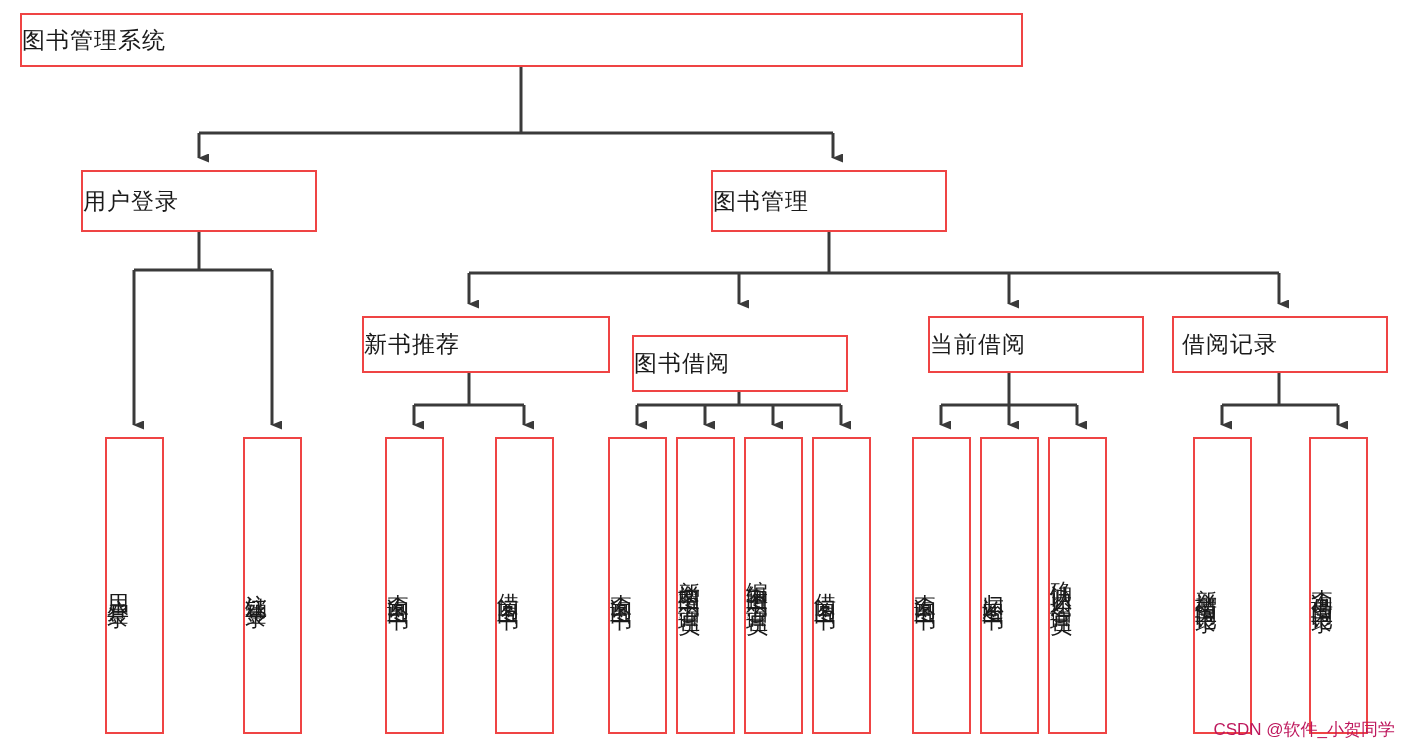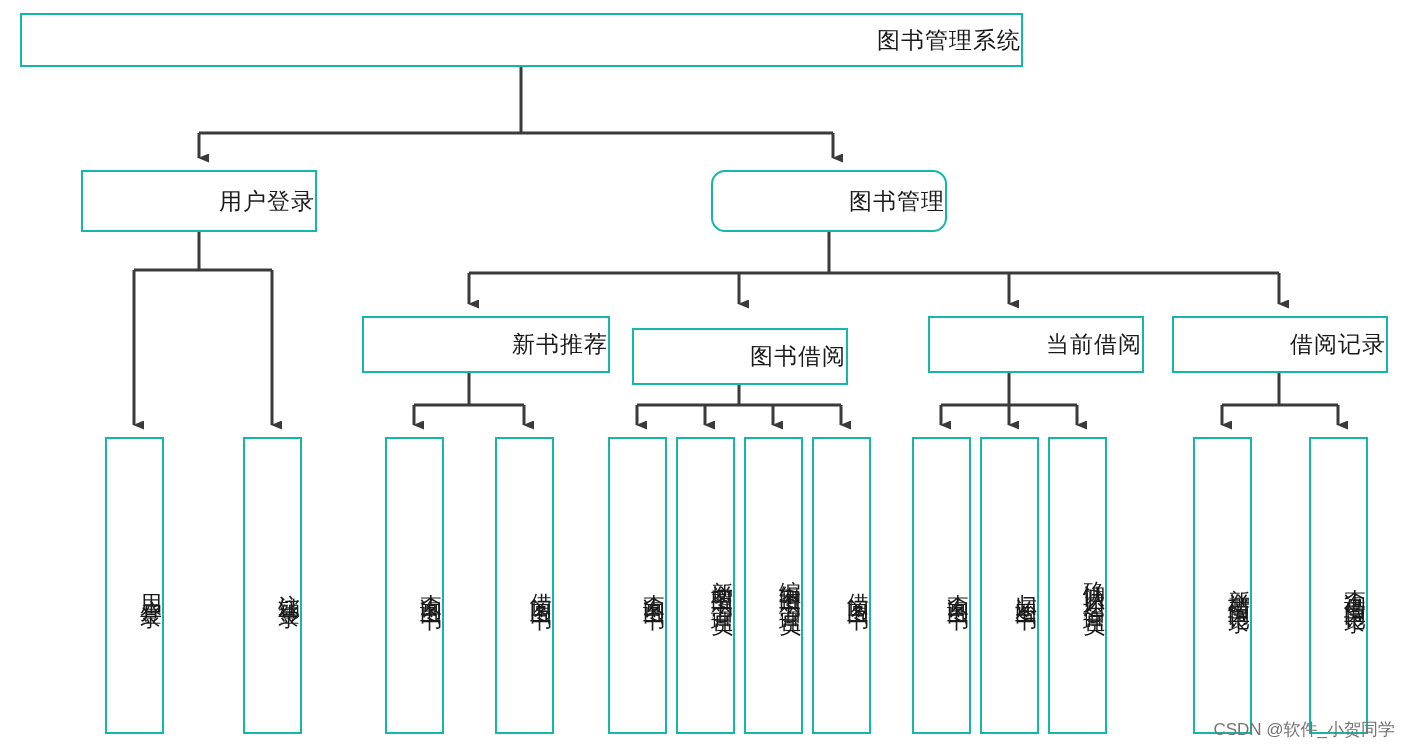--- a/index.html
+++ b/index.html
@@ -21,24 +21,24 @@
     position: absolute;
     left: 0;
     top: 0;
     width: 1405px;
     height: 747px;
   }
   .node {
     position: absolute;
     box-sizing: border-box;
     background: #ffffff;
-    border: 2px solid #14b8a6;
+    border: 2px solid #ef4444;
     display: flex;
     align-items: center;
-    justify-content: flex-end;
+    justify-content: flex-start;
     color: #1a1a1a;
     z-index: 2;
   }
   .node.h-label {
     font-size: 23px;
     letter-spacing: 1px;
   }
   .node.v-label {
     font-size: 22px;
   }
@@ -51,21 +51,21 @@
     text-orientation: upright;
     letter-spacing: 5px;
     line-height: 1;
     max-height: 100%;
   }
   .watermark {
     position: absolute;
     right: 10px;
     bottom: 6px;
     font-size: 17px;
-    color: #737373;
+    color: #be185d;
     z-index: 5;
     white-space: nowrap;
   }
 </style>
 </head>
 <body>
 
 <div id="canvas">
 
   <svg id="edges" viewBox="0 0 1405 747">
@@ -118,28 +118,28 @@
     </g>
   </svg>
 
   <div class="node h-label" style="left:20px; top:13px; width:1003px; height:54px;">
     <span class="txt">图书管理系统</span>
   </div>
 
   <div class="node h-label" style="left:81px; top:170px; width:236px; height:62px;">
     <span class="txt">用户登录</span>
   </div>
-  <div class="node h-label" style="left:711px; top:170px; width:236px; height:62px;border-radius:14px;">
+  <div class="node h-label" style="left:711px; top:170px; width:236px; height:62px;">
     <span class="txt">图书管理</span>
   </div>
 
   <div class="node h-label" style="left:362px; top:316px; width:248px; height:57px;">
     <span class="txt">新书推荐</span>
   </div>
-  <div class="node h-label" style="left:632px; top:328px; width:216px; height:57px;">
+  <div class="node h-label" style="left:632px; top:335px; width:216px; height:57px;">
     <span class="txt">图书借阅</span>
   </div>
   <div class="node h-label" style="left:928px; top:316px; width:216px; height:57px;">
     <span class="txt">当前借阅</span>
   </div>
   <div class="node h-label" style="left:1172px; top:316px; width:216px; height:57px;padding-left:8px;">
     <span class="txt">借阅记录</span>
   </div>
 
   <div class="node v-label" style="left:105px; top:437px; width:59px; height:297px;">

